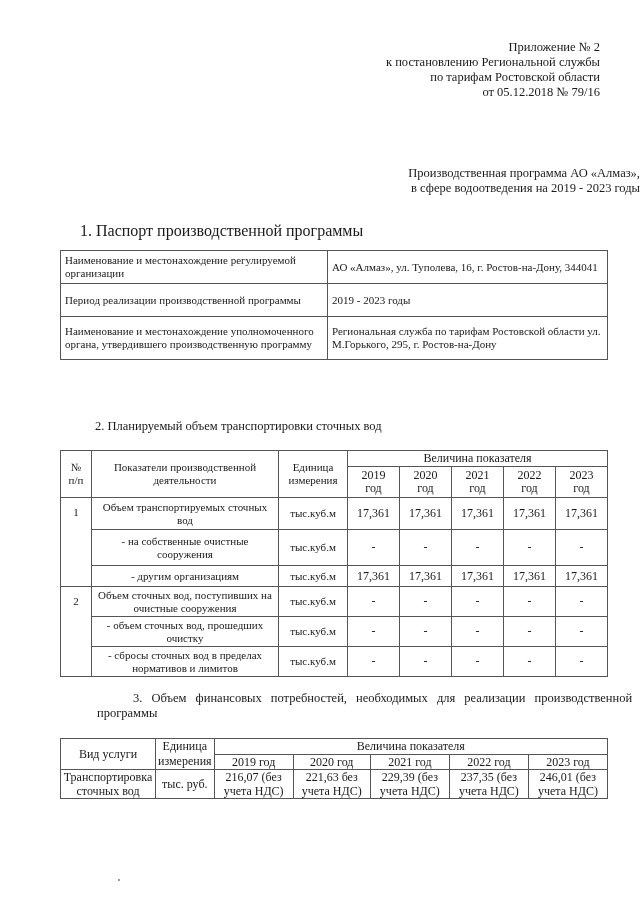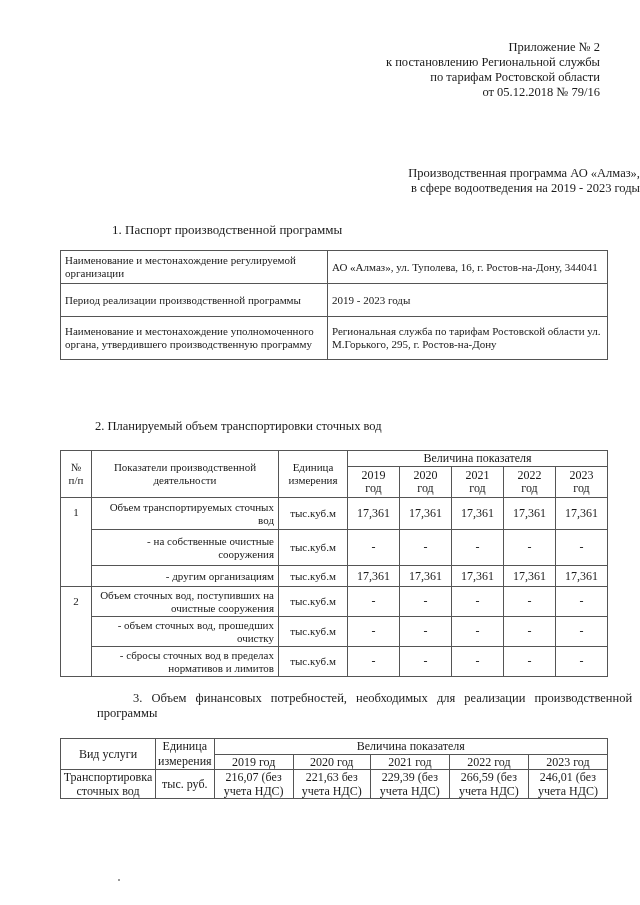--- a/index.html
+++ b/index.html
@@ -1,32 +1,32 @@
 <!DOCTYPE html>
 <html><head>
 <meta charset="utf-8">
 <style>
   html, body { margin: 0; padding: 0; background: #ffffff; }
   body { width: 640px; height: 905px; position: relative; overflow: hidden;
          font-family: "Liberation Serif", "DejaVu Serif", serif; color: #1a1a1a; }
   .appendix { position: absolute; right: 40px; top: 40px; text-align: right; font-size: 12.5px; line-height: 15px; }
   .appendix div { white-space: nowrap; text-align: right; }
   .title { position: absolute; left: 0; width: 640px; top: 166px; text-align: right; font-size: 12.5px; line-height: 15px; }
-  .sec1 { position: absolute; left: 112px; top: 222px; font-size: 13px; }
+  .sec1 { position: absolute; left: 80px; top: 222px; font-size: 16px; }
   .sec2 { position: absolute; left: 95px; top: 419px; font-size: 12.5px; }
   .sec3 { position: absolute; left: 60px; top: 691px; width: 548px; font-size: 12.5px; line-height: 15px; text-align: justify; margin-left: 37px; }
   .sec3 .indent { padding-left: 36px; word-spacing: 6px; }
   table { border-collapse: collapse; position: absolute; }
   td { border: 1px solid #555; padding: 1px 4px; vertical-align: middle; }
   .t1 { left: 60px; top: 250px; width: 548px; font-size: 11px; line-height: 13px; }
   .t1 td { height: 30px; }
   .t1 td.c1 { width: 258px; }
   .t2 { left: 60px; top: 450px; width: 548px; font-size: 11px; line-height: 13px; }
   .t2 td { text-align: center; }
-  .t2 td.left { text-align: right; font-family: Liberation Serif, serif; }
+  .t2 td.left { text-align: center; font-family: Liberation Serif, serif; }
   .t2 .num { font-size: 12px; }
   .t3 { left: 60px; top: 738px; width: 548px; font-size: 12px; line-height: 14px; }
   .t3 td { text-align: center; padding: 0 2px; }
   .speck { position: absolute; left: 118px; top: 879px; width: 2px; height: 2px; background: #999; }
 </style>
 </head>
 <body>
 
 <div class="appendix">
   <div>Приложение № 2</div>
@@ -153,19 +153,19 @@
     <td>2021 год</td>
     <td>2022 год</td>
     <td>2023 год</td>
   </tr>
   <tr>
     <td>Транспортировка сточных вод</td>
     <td>тыс. руб.</td>
     <td>216,07 (без учета НДС)</td>
     <td>221,63 без учета НДС)</td>
     <td>229,39 (без учета НДС)</td>
-    <td>266,59 (без учета НДС)</td>
+    <td>237,35 (без учета НДС)</td>
     <td>246,01 (без учета НДС)</td>
   </tr>
 </tbody>
   </table>
 
 <div class="speck"></div>
 
 </body></html>

